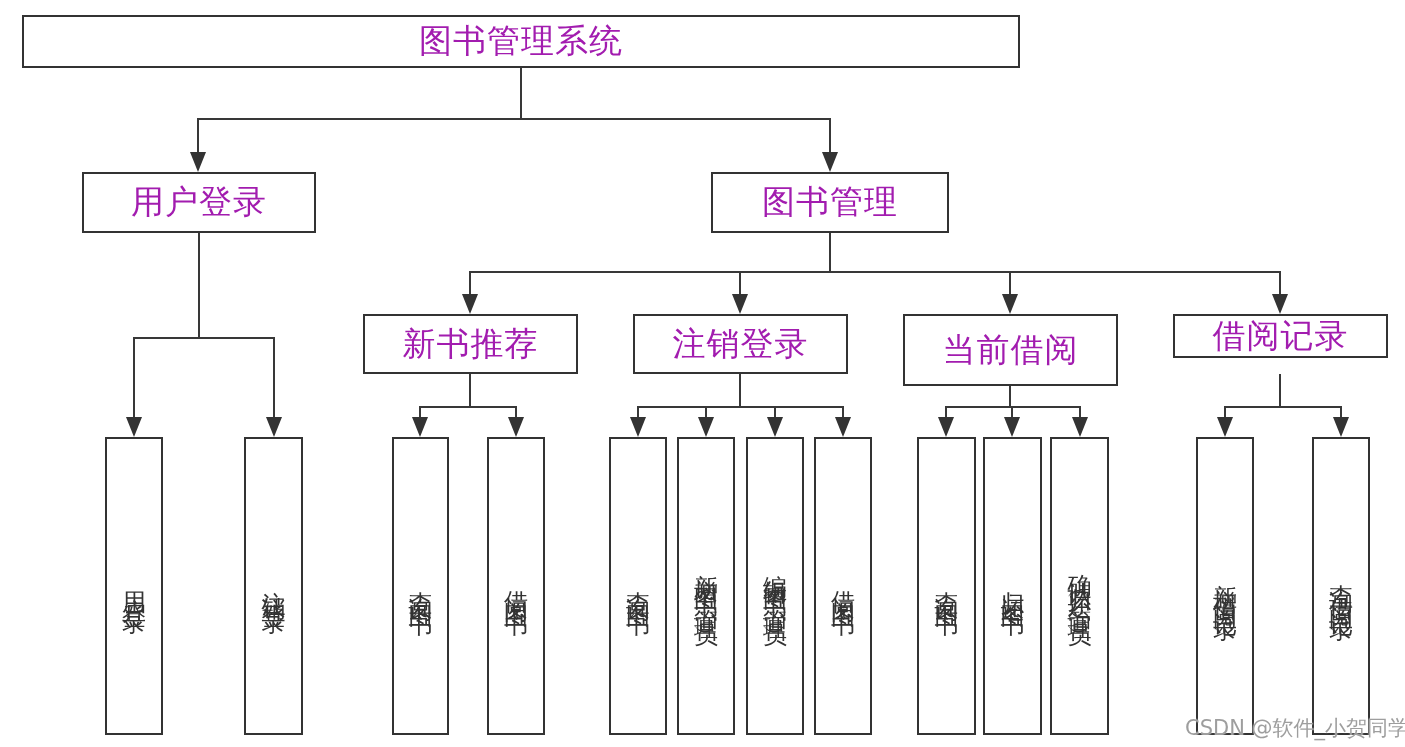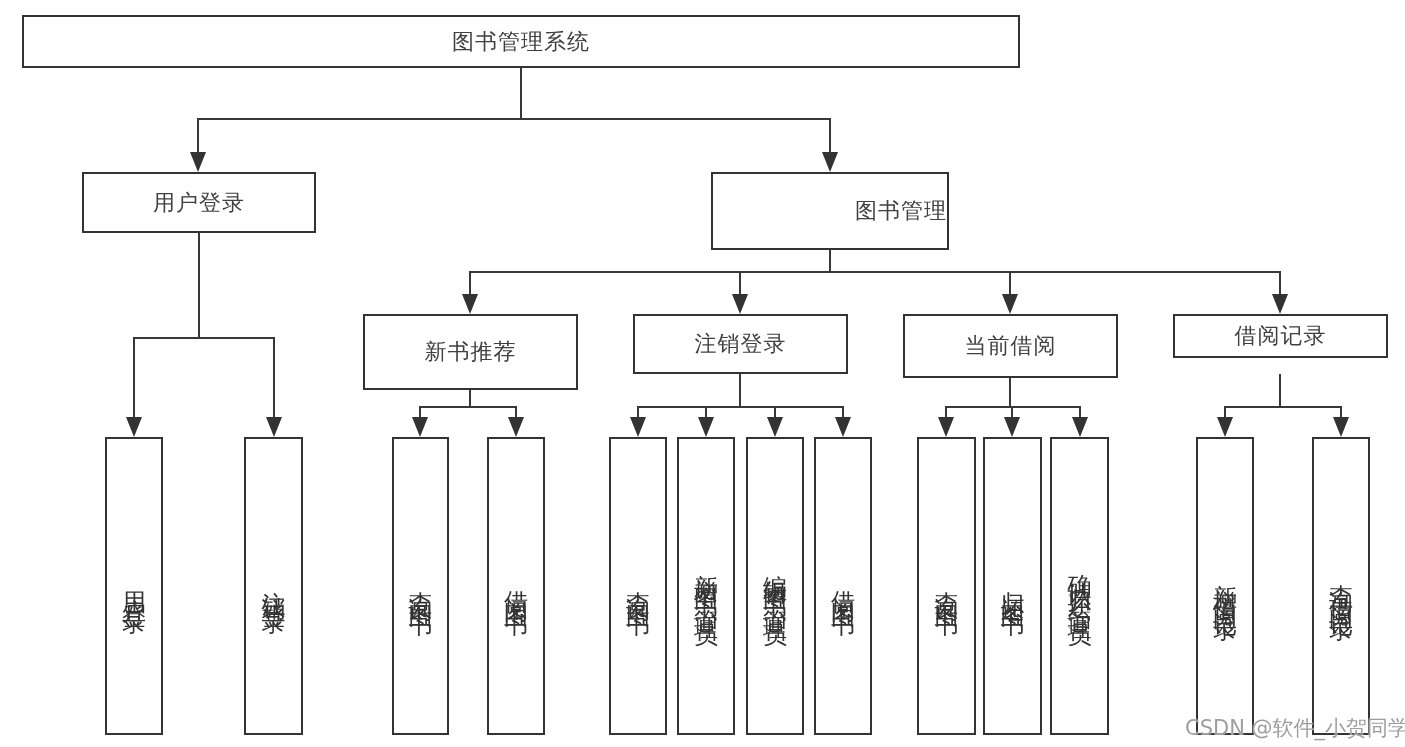--- a/index.html
+++ b/index.html
@@ -15,22 +15,22 @@
     position: absolute;
     box-sizing: border-box;
     background: #ffffff;
     border: 2px solid #333333;
     display: flex;
     align-items: center;
     justify-content: center;
     z-index: 2;
   }
   .hbox span {
-    font-size: 22px;
-    color: #404040;
+    font-size: 33px;
+    color: #a21caf;
     letter-spacing: 1px;
     white-space: nowrap;
   }
   .vbox span {
     writing-mode: vertical-rl;
     text-orientation: mixed;
     font-size: 24px;
     color: #333333;
     letter-spacing: 7px;
     line-height: 1;
@@ -65,31 +65,31 @@
 
 <div class="canvas" id="canvas">
 
   <div class="box hbox" style="left:22px; top:15px; width:998px; height:53px;">
     <span>图书管理系统</span>
   </div>
 
   <div class="box hbox" style="left:82px; top:172px; width:234px; height:61px;">
     <span>用户登录</span>
   </div>
-  <div class="box hbox" style="left:711px; top:172px; width:238px; height:78px;justify-content:flex-end;">
+  <div class="box hbox" style="left:711px; top:172px; width:238px; height:61px;">
     <span>图书管理</span>
   </div>
 
-  <div class="box hbox" style="left:363px; top:314px; width:215px; height:76px;">
+  <div class="box hbox" style="left:363px; top:314px; width:215px; height:60px;">
     <span>新书推荐</span>
   </div>
   <div class="box hbox" style="left:633px; top:314px; width:215px; height:60px;">
     <span>注销登录</span>
   </div>
-  <div class="box hbox" style="left:903px; top:314px; width:215px; height:64px;">
+  <div class="box hbox" style="left:903px; top:314px; width:215px; height:72px;">
     <span>当前借阅</span>
   </div>
   <div class="box hbox" style="left:1173px; top:314px; width:215px; height:44px;">
     <span>借阅记录</span>
   </div>
 
   <div class="box vbox" style="left:105px; top:437px; width:58px; height:298px;">
     <span>用户登录</span>
   </div>
   <div class="box vbox" style="left:244px; top:437px; width:59px; height:298px;">

